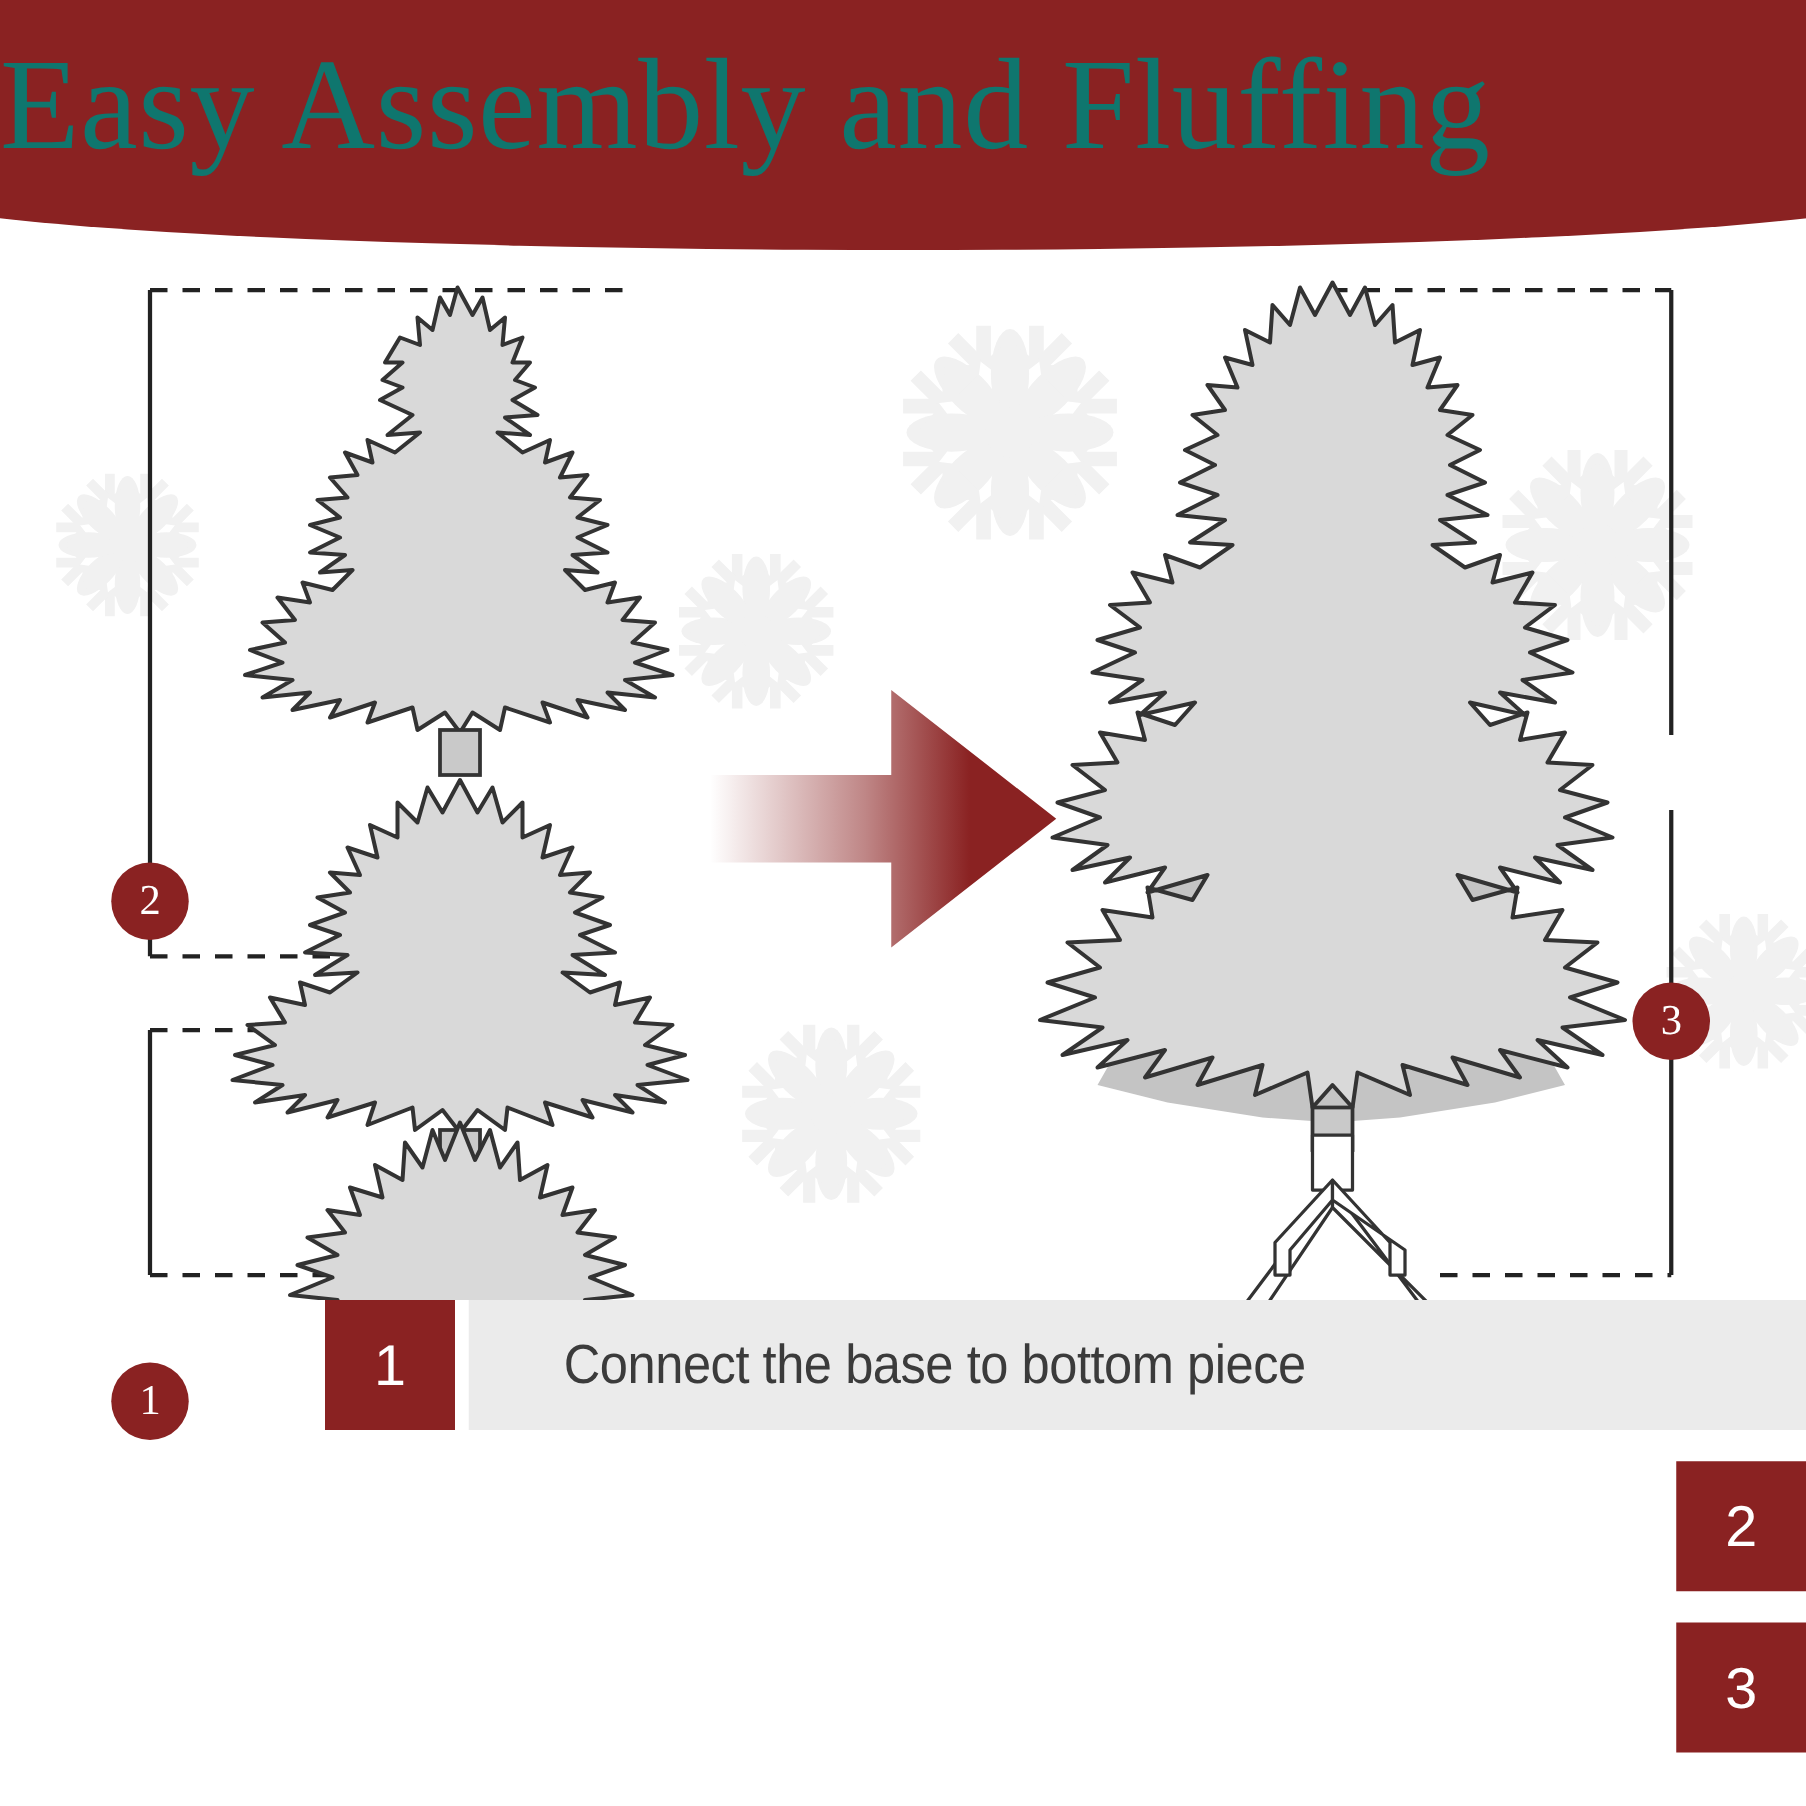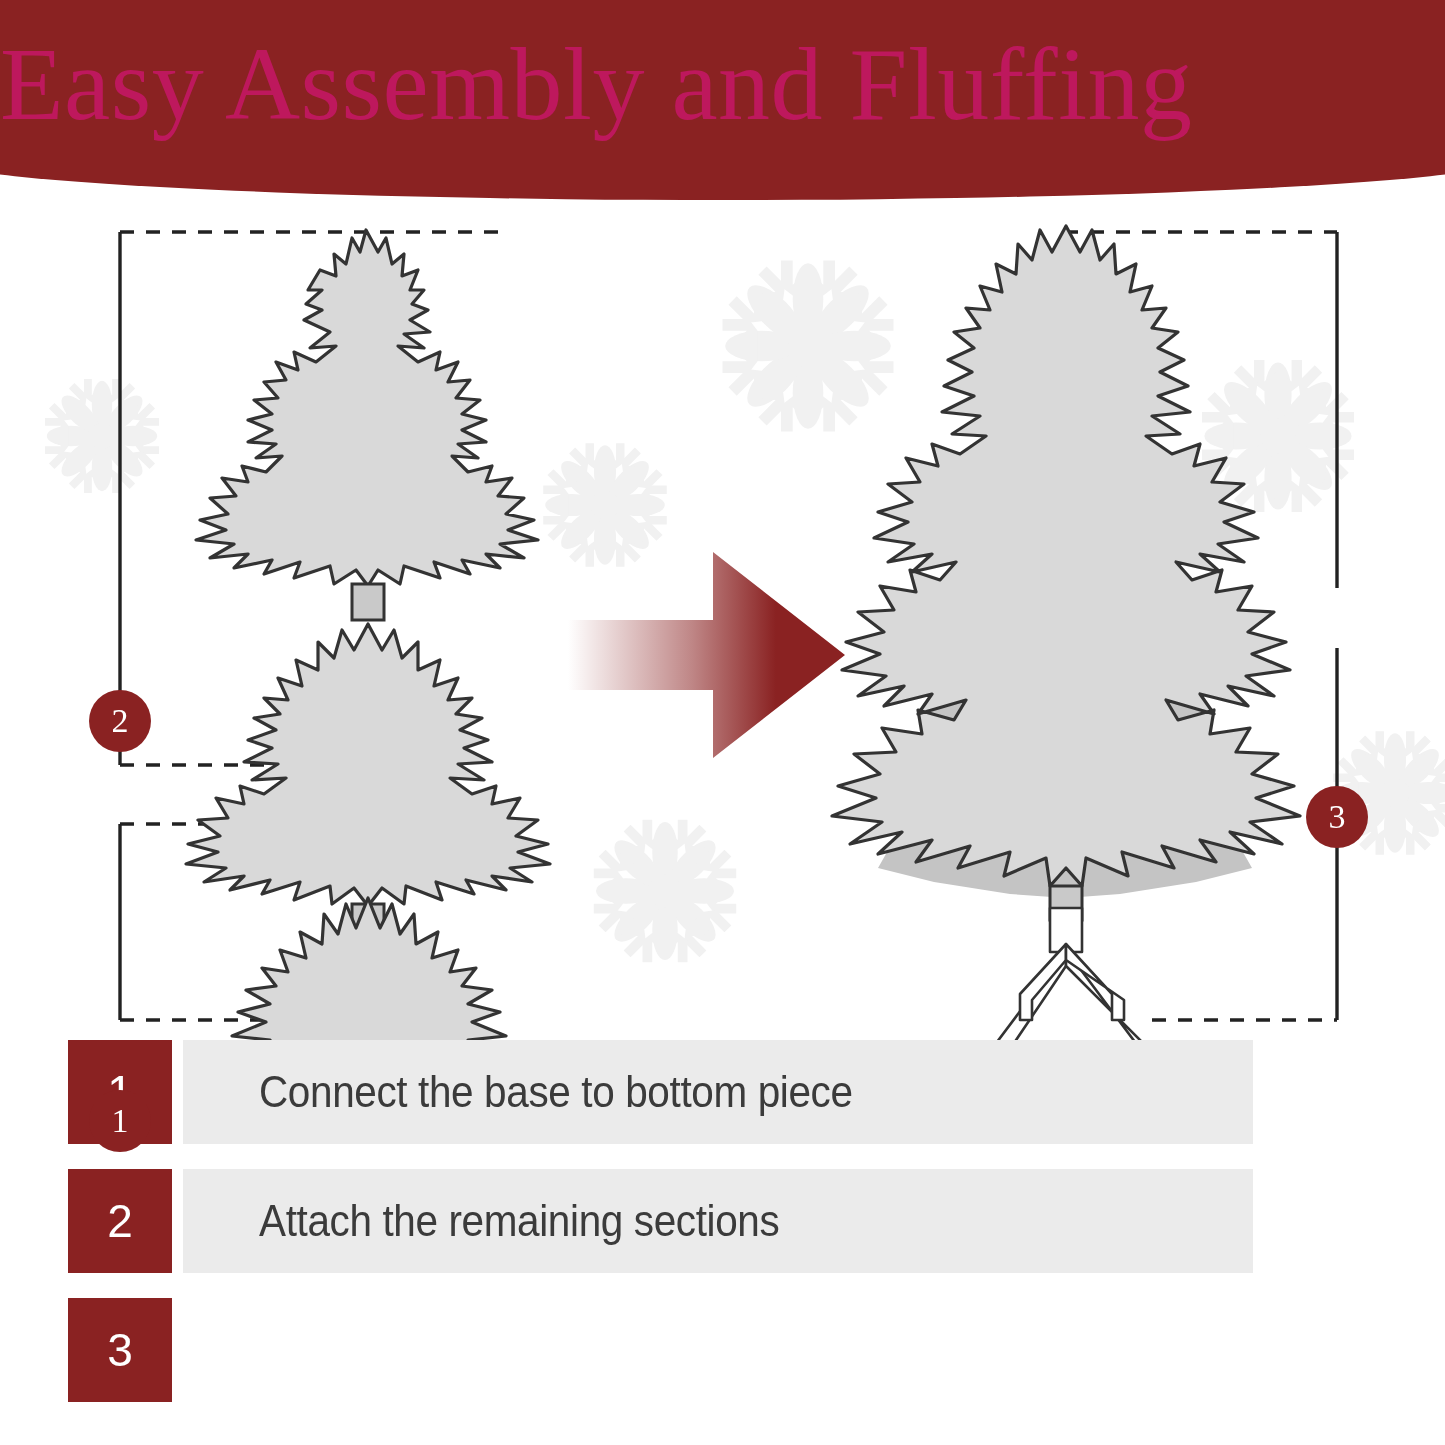--- a/index.html
+++ b/index.html
@@ -32,21 +32,21 @@
     height: 500px;
     background: #8A2222;
     border-radius: 0 0 50% 50% / 0 0 9% 9%;
   }
   #header-title {
     position: absolute;
     left: 0;
     top: 28px;
     width: 1145px;
     text-align: center;
-    color: #be185d;
+    color: #0f766e;
     font-family: "Liberation Serif", "DejaVu Serif", serif;
     font-size: 104px;
     line-height: 1.08;
     letter-spacing: 0.5px;
     white-space: nowrap;
   }
 
   
   #illustration {
     position: absolute;
@@ -83,20 +83,21 @@
     top: 1040px;
     width: 1445px;
   }
   .legend-row {
     position: relative;
     display: flex;
     align-items: stretch;
     height: 104px;
     margin-bottom: 25px;
     padding-left: 68px;
+    justify-content: flex-end;
   }
   .legend-num {
     width: 104px;
     min-width: 104px;
     background: #8A2222;
     color: #ffffff;
     display: flex;
     align-items: center;
     justify-content: center;
     font-family: "Liberation Sans", sans-serif;
@@ -324,23 +325,20 @@
 
     <div class="legend-row">
       <div class="legend-num">1</div>
       <div class="legend-text-bar">
         <span class="legend-text">Connect the base to bottom piece</span>
       </div>
     </div>
 
     <div class="legend-row">
       <div class="legend-num">2</div>
-      <div class="legend-text-bar">
-        <span class="legend-text">Attach the remaining sections</span>
-      </div>
     </div>
 
     <div class="legend-row">
       <div class="legend-num">3</div>
     </div>
 
   </div>
 
 </div>
 

